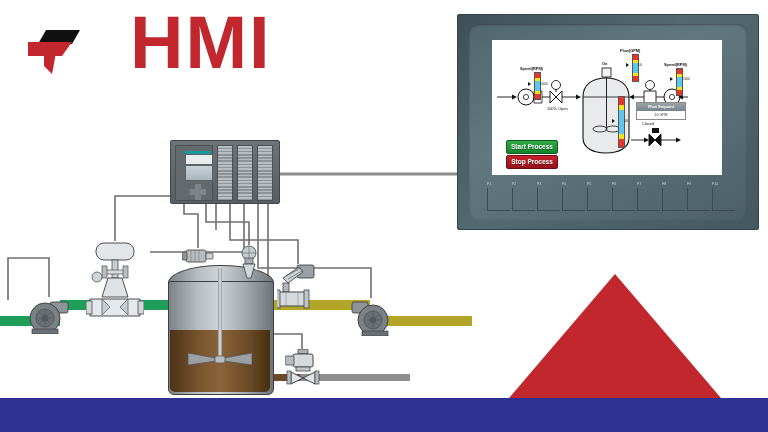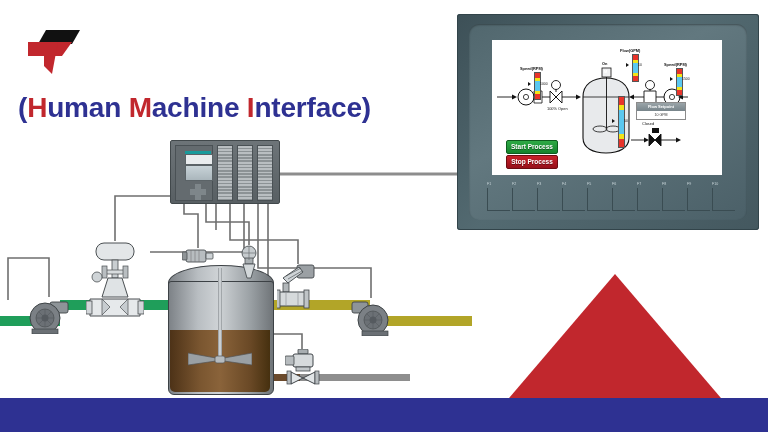--- a/index.html
+++ b/index.html
@@ -112,23 +112,21 @@
   <div class="blue-bar"></div>
 
   <div class="logo">
     <svg width="60" height="56" viewBox="0 0 60 56">
       <polygon points="24,8 58,8 50,22 16,22" fill="#111111"></polygon>
       <polygon points="6,20 50,20 40,34 6,34" fill="#C1272D"></polygon>
       <polygon points="22,20 36,20 30,52 22,44" fill="#C1272D"></polygon>
     </svg>
   </div>
 
-  <div class="subtitle">
-    <span>(</span><span class="r">H</span><span>uman </span><span class="r">M</span><span>achine </span><span class="r">I</span><span>nterface)</span>
-  </div>
+  <div class="title">HMI</div>
 
   <svg class="mimic-svg" width="768" height="432">
     <g stroke="#6f6f6f" stroke-width="1.6" fill="none">
 
       <path d="M115,241 L115,196 L170,196"></path>
 
       <path d="M49,297 L49,258 L8,258 L8,300"></path>
 
       <path d="M198,248 L198,214 L184,214 L184,202"></path>
 

